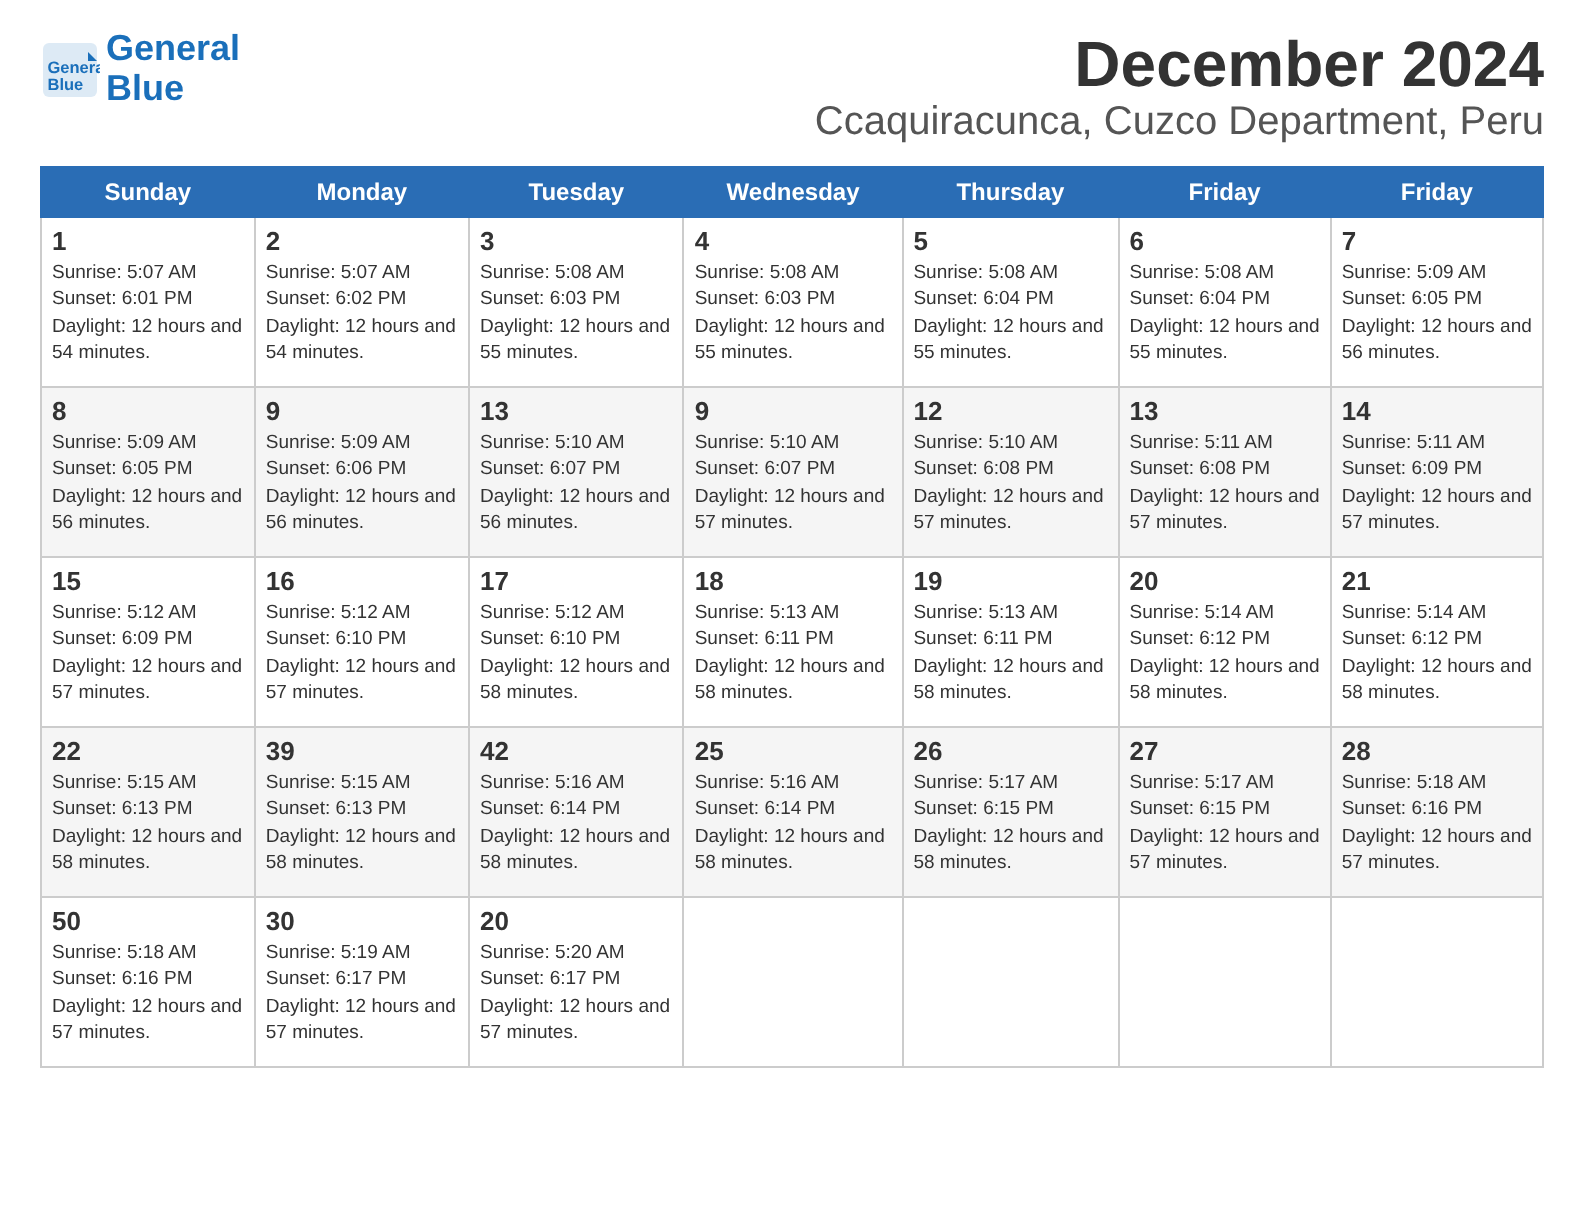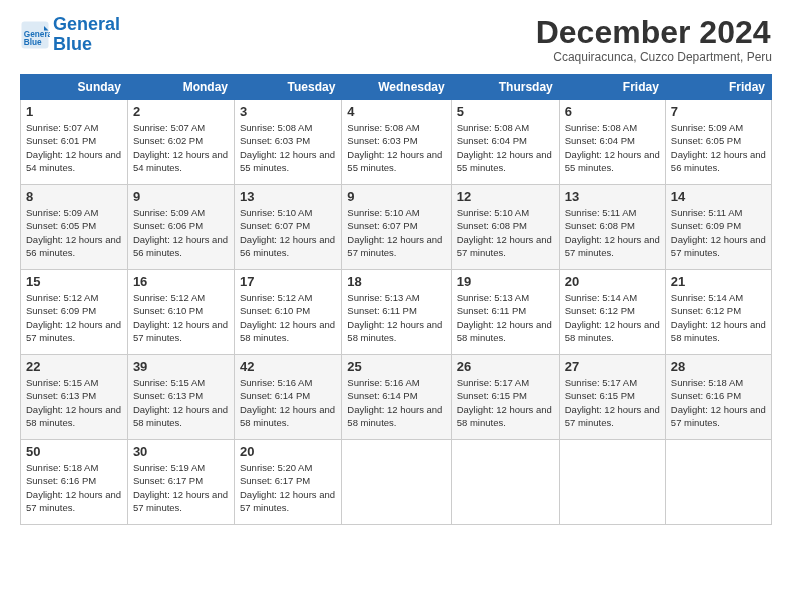--- a/index.html
+++ b/index.html
@@ -39,36 +39,35 @@
       margin-right: 3px;
     }
     .title-block {
       text-align: right;
     }
     .month-title {
       font-size: 32px;
       font-weight: bold;
       color: #333;
       line-height: 1.1;
-      text-align: center;
     }
     .location {
-      font-size: 12px;
+      font-size: 20px;
       color: #555;
       margin-left: 19px;
     }
     .calendar {
       width: 100%;
       border-collapse: collapse;
       font-size: 10px;
     }
     .calendar th {
       background-color: #2a6db5;
       color: #fff;
-      text-align: right;
+      text-align: center;
       padding: 5px 6px;
       font-size: 12px;
       font-weight: bold;
       border: 1px solid #2a6db5;
     }
     .calendar td {
       border: 1px solid #ccc;
       vertical-align: top;
       padding: 4px 5px;
       width: 113px;

